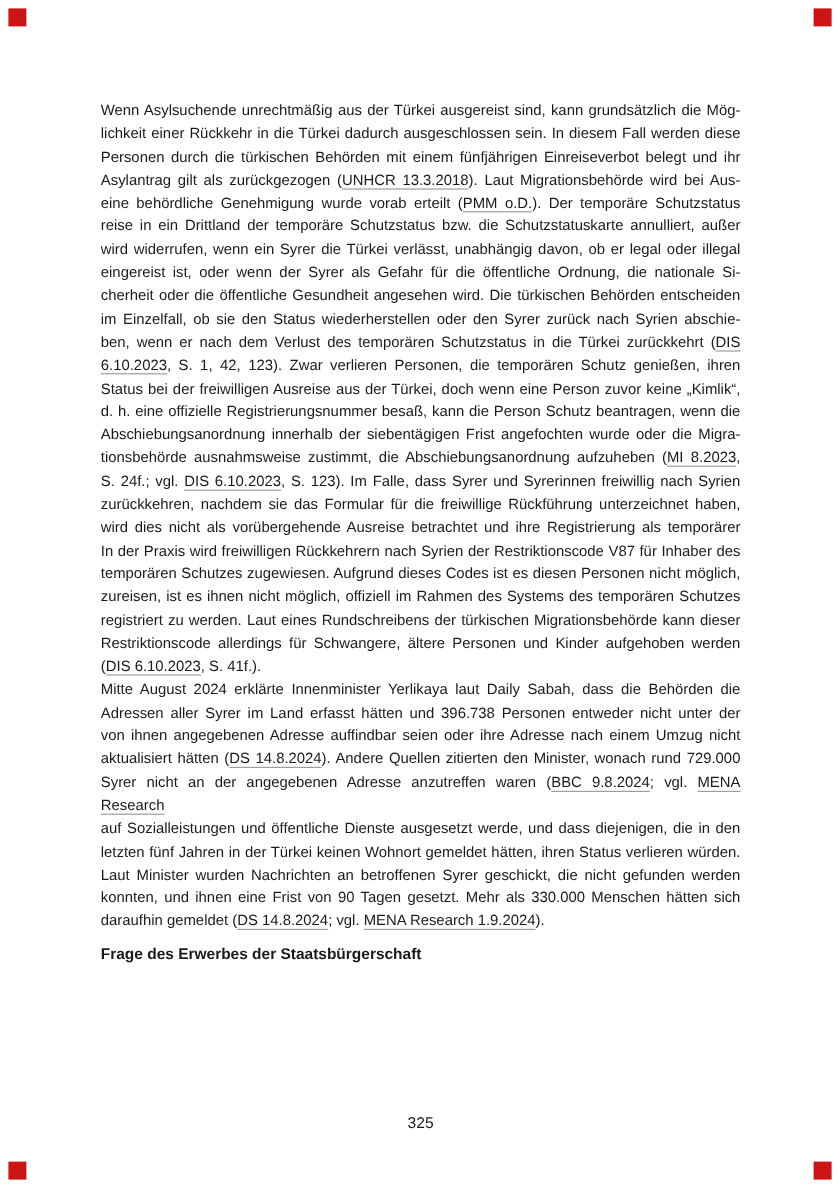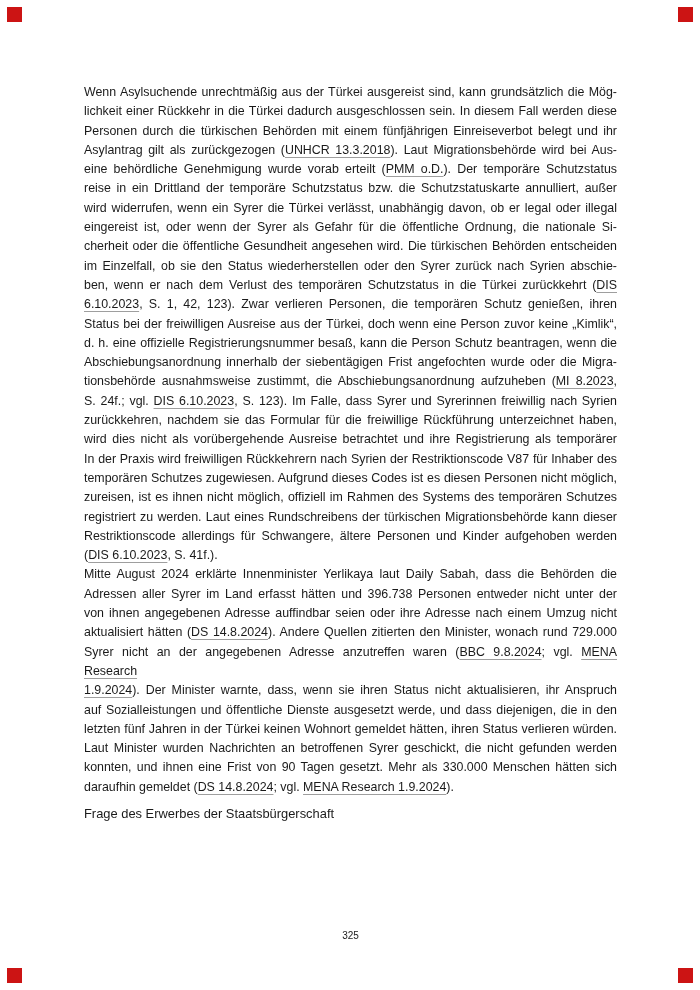--- a/index.html
+++ b/index.html
@@ -22,30 +22,30 @@
   .para + .para { margin-top: 0; }
   .line { text-align: justify; text-align-last: justify; white-space: normal; }
   .line.last { text-align-last: left; }
   .ref {
     text-decoration: underline;
     text-decoration-color: #9e9e9e;
     text-decoration-thickness: 1.2px;
     text-underline-offset: 2.5px;
   }
   .heading {
-    font-weight: normal;
+    font-weight: bold;
     font-size: 12.9px;
     line-height: 19.3px;
     margin: 7px 0 0 0;
   }
   .pagenum {
     position: absolute;
     left: 84px; top: 926px; width: 533px;
     text-align: center;
-    font-size: 10px;
+    font-size: 13px;
     line-height: 19.3px;
   }
   .marker { position: absolute; width: 15px; height: 15px; }
   .marker.tl { left: 7px;  top: 7px; }
   .marker.tr { right: 7px; top: 7px; }
   .marker.bl { left: 7px;  bottom: 7px; }
   .marker.br { right: 7px; bottom: 7px; }
 </style>
 </head>
 <body style="background: rgb(255, 255, 255); color: rgb(26, 26, 26);">
@@ -85,21 +85,20 @@
         <div class="line">registriert zu werden. Laut eines Rundschreibens der türkischen Migrationsbehörde kann dieser</div>
         <div class="line">Restriktionscode allerdings für Schwangere, ältere Personen und Kinder aufgehoben werden</div>
         <div class="line last">(<span class="ref" style="text-decoration-color: rgb(158, 158, 158);">DIS 6.10.2023</span>, S. 41f.).</div>
       </div>
       <div class="para">
         <div class="line">Mitte August 2024 erklärte Innenminister Yerlikaya laut Daily Sabah, dass die Behörden die</div>
         <div class="line">Adressen aller Syrer im Land erfasst hätten und 396.738 Personen entweder nicht unter der</div>
         <div class="line">von ihnen angegebenen Adresse auffindbar seien oder ihre Adresse nach einem Umzug nicht</div>
         <div class="line">aktualisiert hätten (<span class="ref" style="text-decoration-color: rgb(158, 158, 158);">DS 14.8.2024</span>). Andere Quellen zitierten den Minister, wonach rund 729.000</div>
         <div class="line">Syrer nicht an der angegebenen Adresse anzutreffen waren (<span class="ref" style="text-decoration-color: rgb(158, 158, 158);">BBC 9.8.2024</span>; vgl. <span class="ref" style="text-decoration-color: rgb(158, 158, 158);">MENA Research</span></div>
-        <div class="line"><span class="ref" style="text-decoration-color: rgb(158, 158, 158);">1.9.2024</span>). Der Minister warnte, dass, wenn sie ihren Status nicht aktualisieren, ihr Anspruch</div>
         <div class="line">auf Sozialleistungen und öffentliche Dienste ausgesetzt werde, und dass diejenigen, die in den</div>
         <div class="line">letzten fünf Jahren in der Türkei keinen Wohnort gemeldet hätten, ihren Status verlieren würden.</div>
         <div class="line">Laut Minister wurden Nachrichten an betroffenen Syrer geschickt, die nicht gefunden werden</div>
         <div class="line">konnten, und ihnen eine Frist von 90 Tagen gesetzt. Mehr als 330.000 Menschen hätten sich</div>
         <div class="line last">daraufhin gemeldet (<span class="ref" style="text-decoration-color: rgb(158, 158, 158);">DS 14.8.2024</span>; vgl. <span class="ref" style="text-decoration-color: rgb(158, 158, 158);">MENA Research 1.9.2024</span>).</div>
       </div>
     </div>
   <h2 class="heading">Frage des Erwerbes der Staatsbürgerschaft</h2>
 </div>
 

